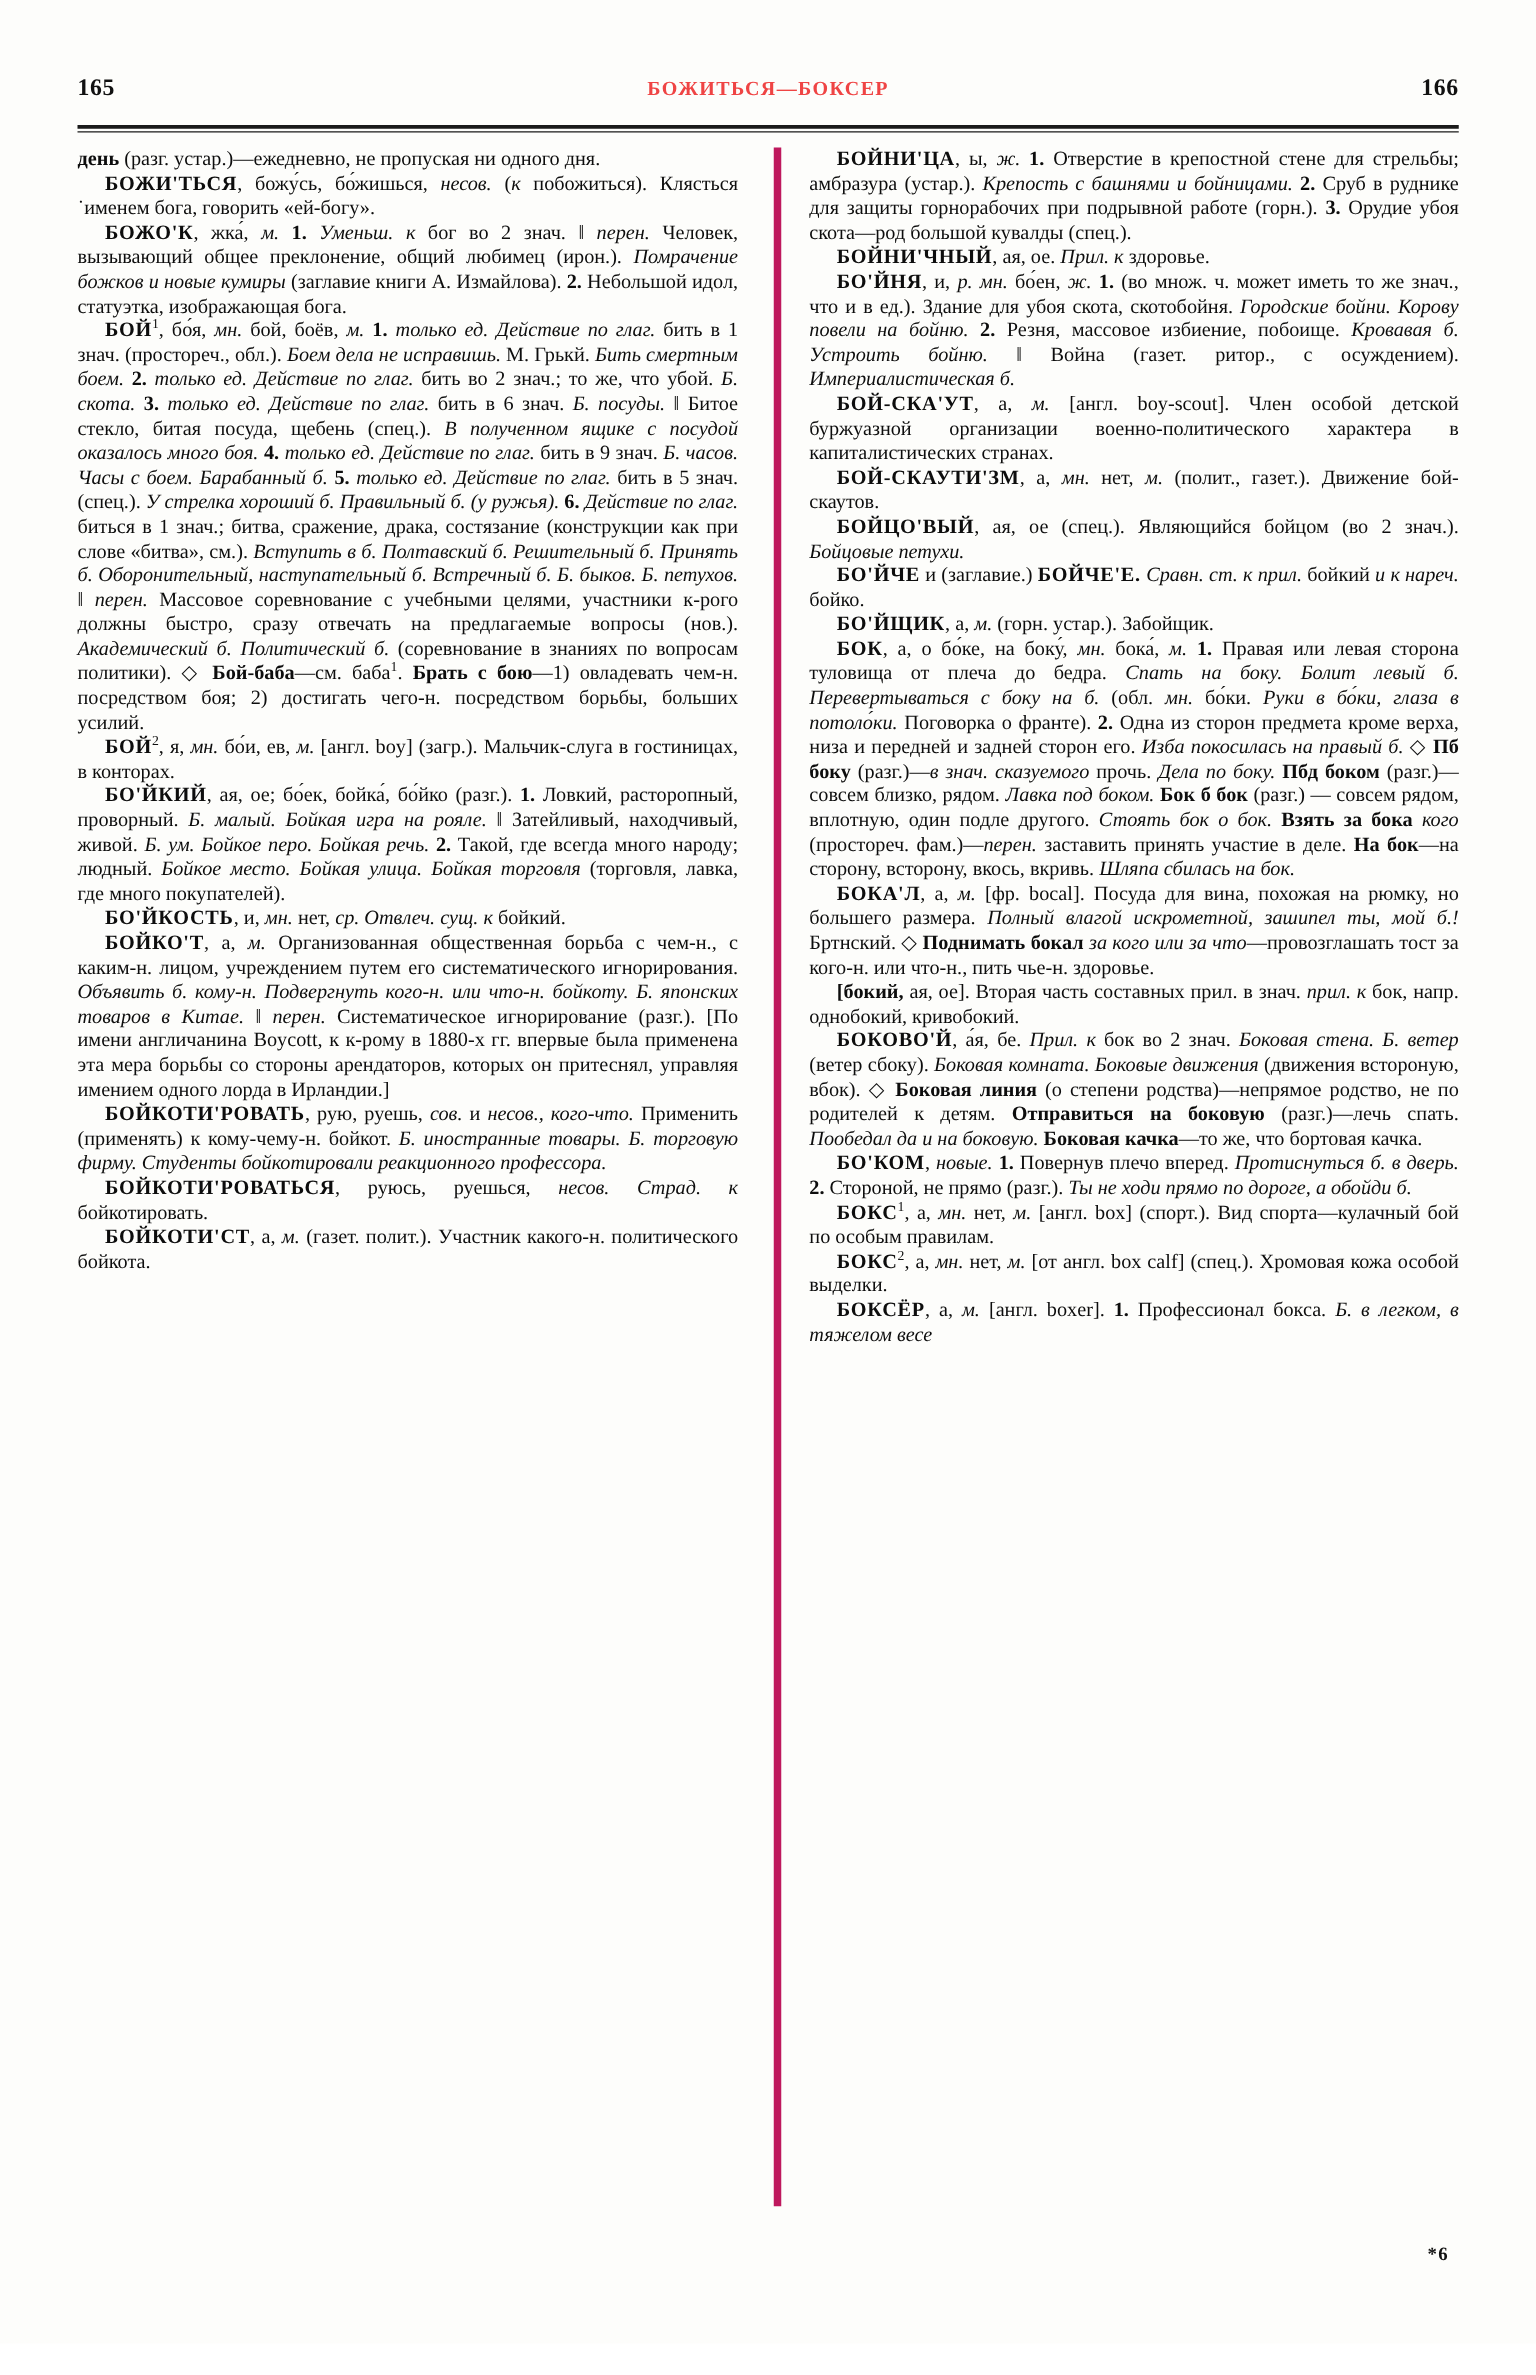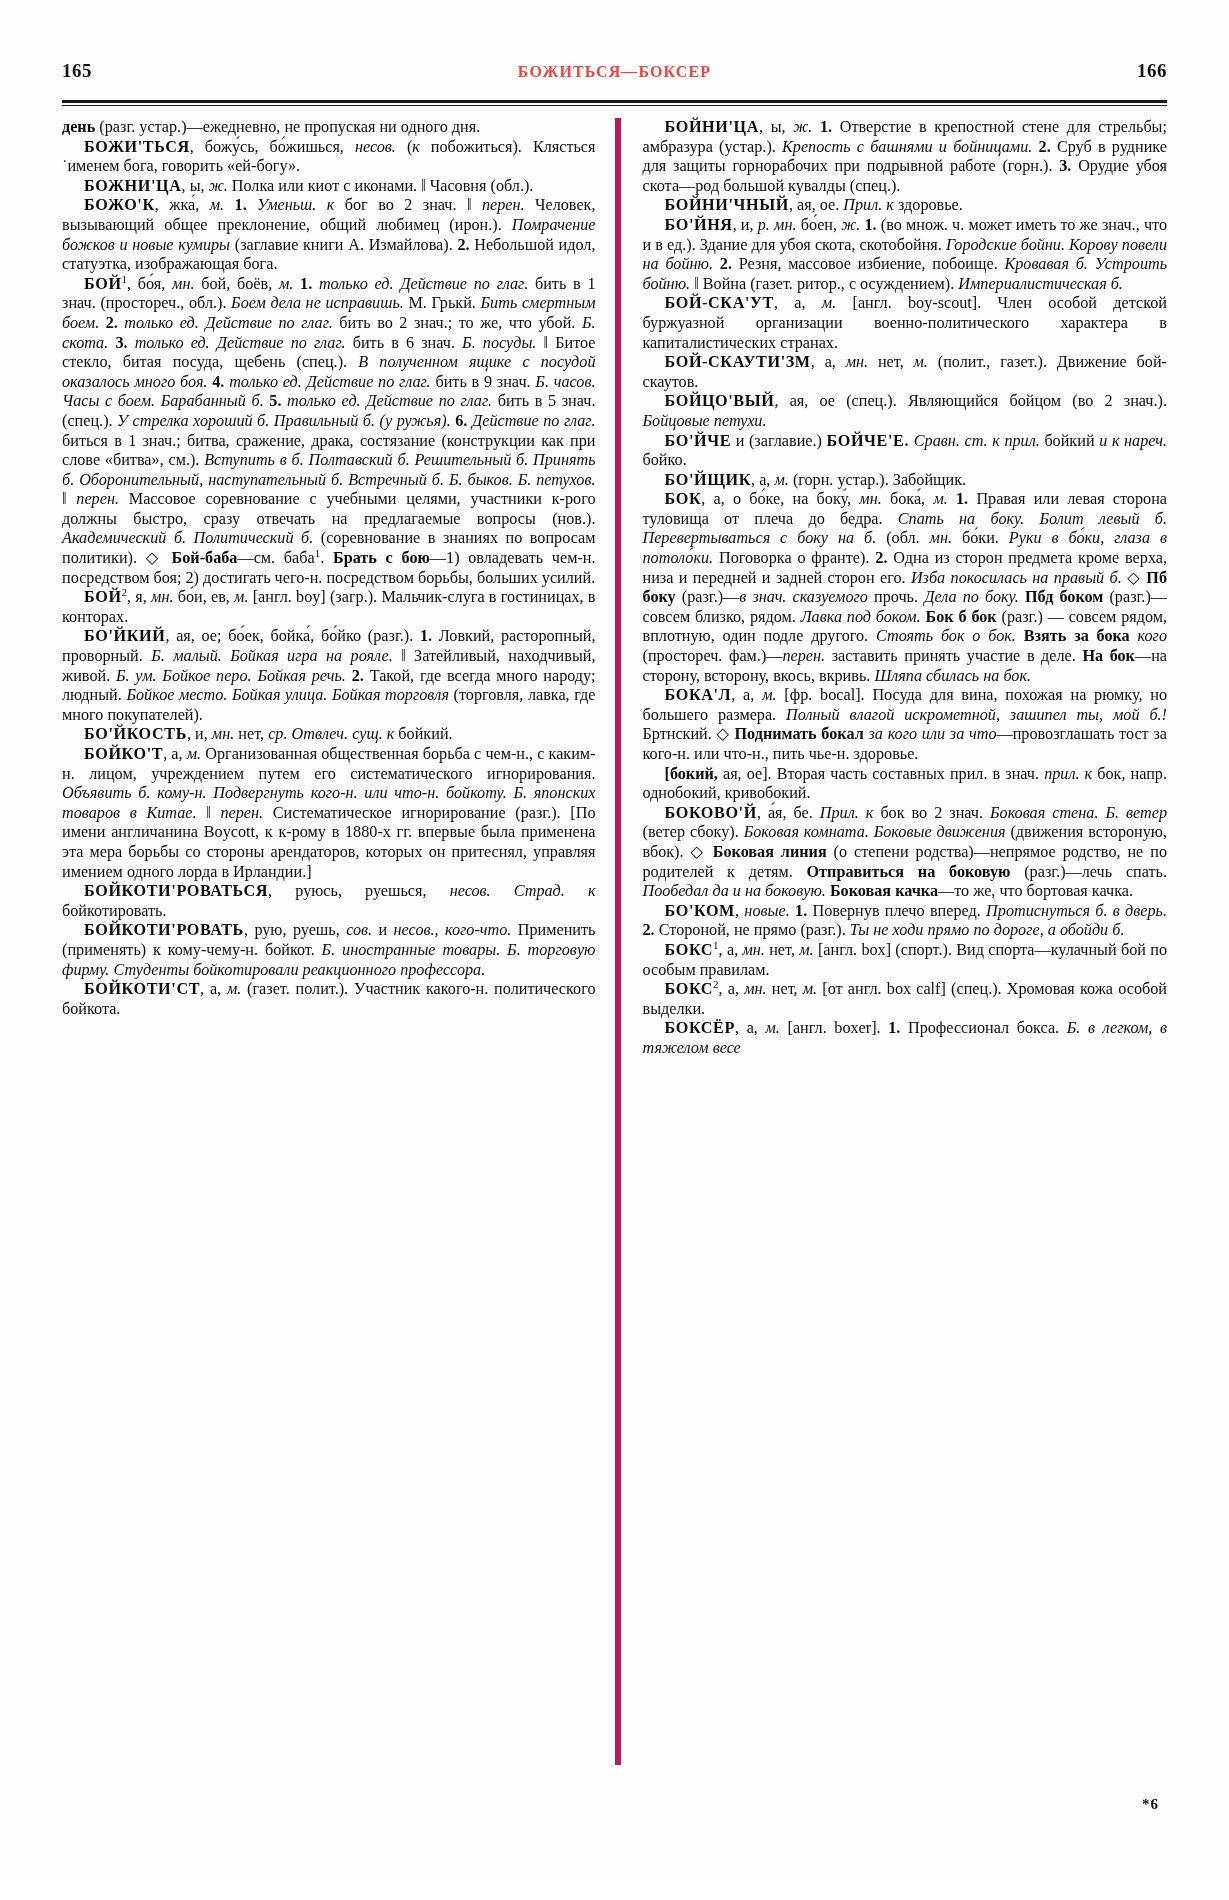--- a/index.html
+++ b/index.html
@@ -65,21 +65,21 @@
     margin-top: 2px;
   }
   
   .columns {
     position: absolute;
     left: 62px;
     right: 62px;
     top: 118px;
     bottom: 110px;
     display: flex;
-    gap: 0;
+    gap: 10px;
   }
   .col {
     width: 50%;
     box-sizing: border-box;
     font-size: 16.2px;
     line-height: 19.6px;
     text-align: justify;
     text-justify: inter-word;
     color: #0d0d0d;
     hyphens: manual;
@@ -123,29 +123,28 @@
 
   <div class="rule-wrap">
     <div class="rule-thick"></div>
     <div class="rule-thin"></div>
   </div>
 
   <div class="columns">
     <div class="col col-left" id="col-left">
         <p class="entry cont"><span class="b">день</span><span> (разг. устар.)—ежедневно, не пропуская ни одного дня.</span></p>
         <p class="entry"><span class="hw">БОЖИ'ТЬСЯ</span><span>, божу́сь, бо́жишься, </span><span class="it">несов.</span><span> (</span><span class="it">к</span><span> побожиться). Клясться ˙именем бога, говорить «ей-богу».</span></p>
-        <p class="entry"><span class="hw">БОЖНИ'ЦА</span><span>, ы, </span><span class="it">ж.</span><span> Полка или киот с иконами. ‖ Часовня (обл.).</span></p>
         <p class="entry"><span class="hw">БОЖО'К</span><span>, жка́, </span><span class="it">м.</span><span class="b"> 1.</span><span class="it"> Уменьш.</span><span> </span><span class="it">к</span><span> бог во 2 знач. ‖ </span><span class="it">перен.</span><span> Человек, вызывающий общее преклонение, общий любимец (ирон.). </span><span class="it">Помрачение божков и новые кумиры</span><span> (заглавие книги А. Измайлова). </span><span class="b">2.</span><span> Небольшой идол, статуэтка, изображающая бога.</span></p>
         <p class="entry"><span class="hw">БОЙ</span><sup>1</sup><span>, бо́я, </span><span class="it">мн.</span><span> бой, боёв, </span><span class="it">м.</span><span class="b"> 1.</span><span class="it"> только ед. Действие по глаг.</span><span> бить в 1 знач. (простореч., обл.). </span><span class="it">Боем дела не исправишь.</span><span> М. Грькй. </span><span class="it">Бить смертным боем.</span><span> </span><span class="b">2.</span><span class="it"> только ед. Действие по глаг.</span><span> бить во 2 знач.; то же, что убой. </span><span class="it">Б. скота.</span><span> </span><span class="b">3.</span><span class="it"> только ед. Действие по глаг.</span><span> бить в 6 знач. </span><span class="it">Б. посуды.</span><span> ‖ Битое стекло, битая посуда, щебень (спец.). </span><span class="it">В полученном ящике с посудой оказалось много боя.</span><span> </span><span class="b">4.</span><span class="it"> только ед. Действие по глаг.</span><span> бить в 9 знач. </span><span class="it">Б. часов. Часы с боем. Барабанный б.</span><span> </span><span class="b">5.</span><span class="it"> только ед. Действие по глаг.</span><span> бить в 5 знач. (спец.). </span><span class="it">У стрелка хороший б. Правильный б. (у ружья).</span><span> </span><span class="b">6.</span><span class="it"> Действие по глаг.</span><span> биться в 1 знач.; битва, сражение, драка, состязание (конструкции как при слове «битва», см.). </span><span class="it">Вступить в б. Полтавский б. Решительный б. Принять б. Оборонительный, наступательный б. Встречный б. Б. быков. Б. петухов.</span><span> ‖ </span><span class="it">перен.</span><span> Массовое соревнование с учебными целями, участники к-рого должны быстро, сразу отвечать на предлагаемые вопросы (нов.). </span><span class="it">Академический б. Политический б.</span><span> (соревнование в знаниях по вопросам политики). ◇ </span><span class="b">Бой-баба</span><span>—см. баба</span><sup>1</sup><span>. </span><span class="b">Брать с бою</span><span>—1) овладевать чем-н. посредством боя; 2) достигать чего-н. посредством борьбы, больших усилий.</span></p>
         <p class="entry"><span class="hw">БОЙ</span><sup>2</sup><span>, я, </span><span class="it">мн.</span><span> бо́и, ев, </span><span class="it">м.</span><span> [англ. boy] (загр.). Мальчик-слуга в гостиницах, в конторах.</span></p>
         <p class="entry"><span class="hw">БО'ЙКИЙ</span><span>, ая, ое; бо́ек, бойка́, бо́йко (разг.). </span><span class="b">1.</span><span> Ловкий, расторопный, проворный. </span><span class="it">Б. малый. Бойкая игра на рояле.</span><span> ‖ Затейливый, находчивый, живой. </span><span class="it">Б. ум. Бойкое перо. Бойкая речь.</span><span> </span><span class="b">2.</span><span> Такой, где всегда много народу; людный. </span><span class="it">Бойкое место. Бойкая улица. Бойкая торговля</span><span> (торговля, лавка, где много покупателей).</span></p>
         <p class="entry"><span class="hw">БО'ЙКОСТЬ</span><span>, и, </span><span class="it">мн.</span><span> нет, </span><span class="it">ср. Отвлеч. сущ.</span><span> </span><span class="it">к</span><span> бойкий.</span></p>
         <p class="entry"><span class="hw">БОЙКО'Т</span><span>, а, </span><span class="it">м.</span><span> Организованная общественная борьба с чем-н., с каким-н. лицом, учреждением путем его систематического игнорирования. </span><span class="it">Объявить б. кому-н. Подвергнуть кого-н. или что-н. бойкоту. Б. японских товаров в Китае.</span><span> ‖ </span><span class="it">перен.</span><span> Систематическое игнорирование (разг.). [По имени англичанина Boycott, к к-рому в 1880-х гг. впервые была применена эта мера борьбы со стороны арендаторов, которых он притеснял, управляя имением одного лорда в Ирландии.]</span></p>
+        <p class="entry"><span class="hw">БОЙКОТИ'РОВАТЬ</span><span>, рую, руешь, </span><span class="it">сов.</span><span> и </span><span class="it">несов., кого-что.</span><span> Применить (применять) к кому-чему-н. бойкот. </span><span class="it">Б. иностранные товары. Б. торговую фирму. Студенты бойкотировали реакционного профессора.</span></p>
         <p class="entry"><span class="hw">БОЙКОТИ'РОВАТЬСЯ</span><span>, руюсь, руешься, </span><span class="it">несов. Страд.</span><span> </span><span class="it">к</span><span> бойкотировать.</span></p>
-        <p class="entry"><span class="hw">БОЙКОТИ'РОВАТЬ</span><span>, рую, руешь, </span><span class="it">сов.</span><span> и </span><span class="it">несов., кого-что.</span><span> Применить (применять) к кому-чему-н. бойкот. </span><span class="it">Б. иностранные товары. Б. торговую фирму. Студенты бойкотировали реакционного профессора.</span></p>
         <p class="entry"><span class="hw">БОЙКОТИ'СТ</span><span>, а, </span><span class="it">м.</span><span> (газет. полит.). Участник какого-н. политического бойкота.</span></p>
       </div>
     <div class="col col-right" id="col-right">
         <p class="entry"><span class="hw">БОЙНИ'ЦА</span><span>, ы, </span><span class="it">ж.</span><span class="b"> 1.</span><span> Отверстие в крепостной стене для стрельбы; амбразура (устар.). </span><span class="it">Крепость с башнями и бойницами.</span><span> </span><span class="b">2.</span><span> Сруб в руднике для защиты горнорабочих при подрывной работе (горн.). </span><span class="b">3.</span><span> Орудие убоя скота—род большой кувалды (спец.).</span></p>
         <p class="entry"><span class="hw">БОЙНИ'ЧНЫЙ</span><span>, ая, ое. </span><span class="it">Прил.</span><span> </span><span class="it">к</span><span> здоровье.</span></p>
         <p class="entry"><span class="hw">БО'ЙНЯ</span><span>, и, </span><span class="it">р. мн.</span><span> бо́ен, </span><span class="it">ж.</span><span class="b"> 1.</span><span> (во множ. ч. может иметь то же знач., что и в ед.). Здание для убоя скота, скотобойня. </span><span class="it">Городские бойни. Корову повели на бойню.</span><span> </span><span class="b">2.</span><span> Резня, массовое избиение, побоище. </span><span class="it">Кровавая б. Устроить бойню.</span><span> ‖ Война (газет. ритор., с осуждением). </span><span class="it">Империалистическая б.</span></p>
         <p class="entry"><span class="hw">БОЙ-СКА'УТ</span><span>, а, </span><span class="it">м.</span><span> [англ. boy-scout]. Член особой детской буржуазной организации военно-политического характера в капиталистических странах.</span></p>
         <p class="entry"><span class="hw">БОЙ-СКАУТИ'ЗМ</span><span>, а, </span><span class="it">мн.</span><span> нет, </span><span class="it">м.</span><span> (полит., газет.). Движение бой-скаутов.</span></p>
         <p class="entry"><span class="hw">БОЙЦО'ВЫЙ</span><span>, ая, ое (спец.). Являющийся бойцом (во 2 знач.). </span><span class="it">Бойцовые петухи.</span></p>
         <p class="entry"><span class="hw">БО'ЙЧЕ</span><span> и (заглавие.) </span><span class="hw">БОЙЧЕ'Е.</span><span> </span><span class="it">Сравн. ст. к прил.</span><span> бойкий </span><span class="it">и к нареч.</span><span> бойко.</span></p>

